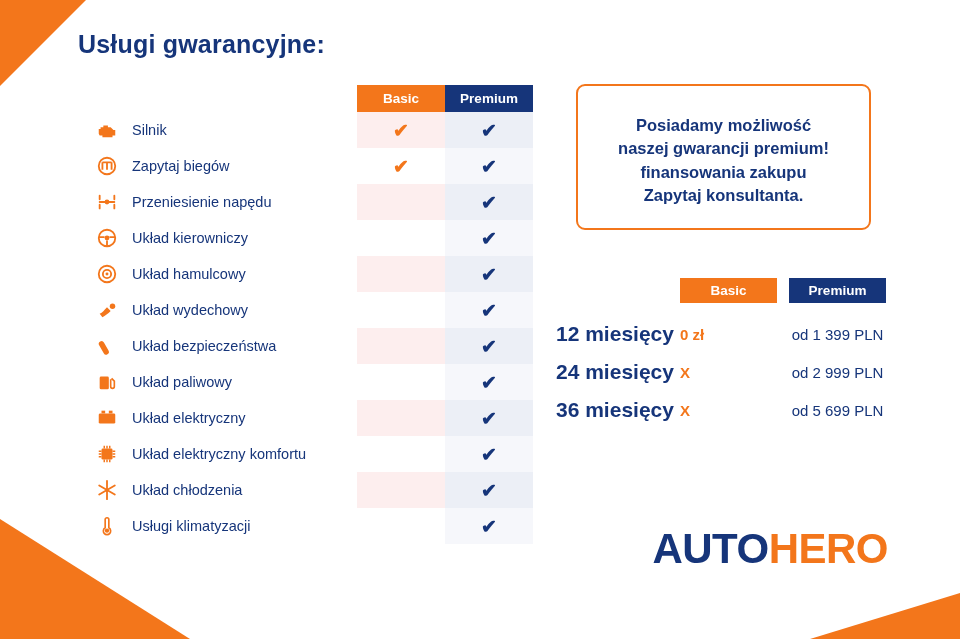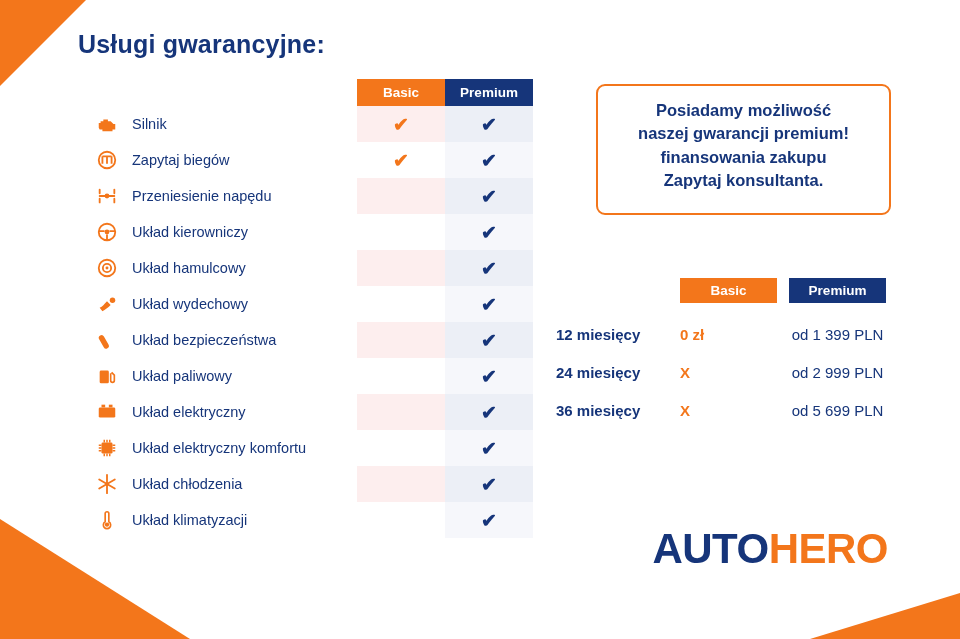--- a/index.html
+++ b/index.html
@@ -39,21 +39,21 @@
   .left-panel {
     position: absolute;
     left: 78px; top: 30px;
     width: 460px;
   }
   .main-title {
     font-size: 25px;
     font-weight: bold;
     color: #16357a;
     letter-spacing: 0.2px;
-    margin-bottom: 20px;
+    margin-bottom: 26px;
   }
   .tbl {
     position: relative;
     width: 455px;
   }
   .col-head-row {
     display: flex;
     justify-content: flex-end;
     height: 27px;
   }
@@ -104,25 +104,25 @@
   .cell.basic-col { background: #fdeeee; }
   .cell.premium-col { background: #eceff6; }
   .cell.alt.basic-col { background: #ffffff; }
   .cell.alt.premium-col { background: #f6f7fb; }
   .tick-orange { color: #f3761b; }
   .tick-navy { color: #16357a; }
 
   
   .promo-box {
     position: absolute;
-    left: 596px; top: 84px;
+    left: 576px; top: 84px;
     width: 295px;
     border: 2px solid #f3761b;
     border-radius: 9px;
-    padding: 13px 14px 20px;
+    padding: 28px 14px 20px;
     text-align: center;
   }
   .promo-box p {
     font-size: 16.5px;
     font-weight: bold;
     color: #16357a;
     line-height: 1.42;
   }
 
   .price-table {
@@ -146,21 +146,21 @@
   .price-head .ph.basic { background: #f3761b; width: 97px; }
   .price-head .ph.premium { background: #16357a; width: 97px; margin-left: 12px; }
 
   .price-row {
     display: flex;
     align-items: center;
     height: 38px;
   }
   .price-row .term {
     flex: 1;
-    font-size: 15px;
+    font-size: 21px;
     font-weight: bold;
     color: #16357a;
   }
   .price-row .basic-val {
     width: 97px;
     text-align: left;
     font-size: 15px;
     font-weight: bold;
     color: #f3761b;
   }
@@ -371,21 +371,21 @@
       </div>
 
       <div class="row">
         <div class="label-cell">
           <span class="ic">
             <svg width="22" height="22" viewBox="0 0 24 24">
                 <path d="M12 3a2 2 0 0 1 2 2v9a4 4 0 1 1-4 0V5a2 2 0 0 1 2-2z" fill="none" stroke="#f3761b" stroke-width="1.8"></path>
                 <circle cx="12" cy="17" r="2.4" fill="#f3761b"></circle>
               </svg>
           </span>
-          <span class="lbl">Układ klimatyzacji</span>
+          <span class="lbl">Usługi klimatyzacji</span>
         </div>
         <div class="cell alt basic-col tick-orange"></div>
         <div class="cell alt premium-col tick-navy">✔</div>
       </div>
     </div>
   </div>
 
   <div class="promo-box">
     <p>Posiadamy możliwość</p>
     <p>naszej gwarancji premium!</p>

